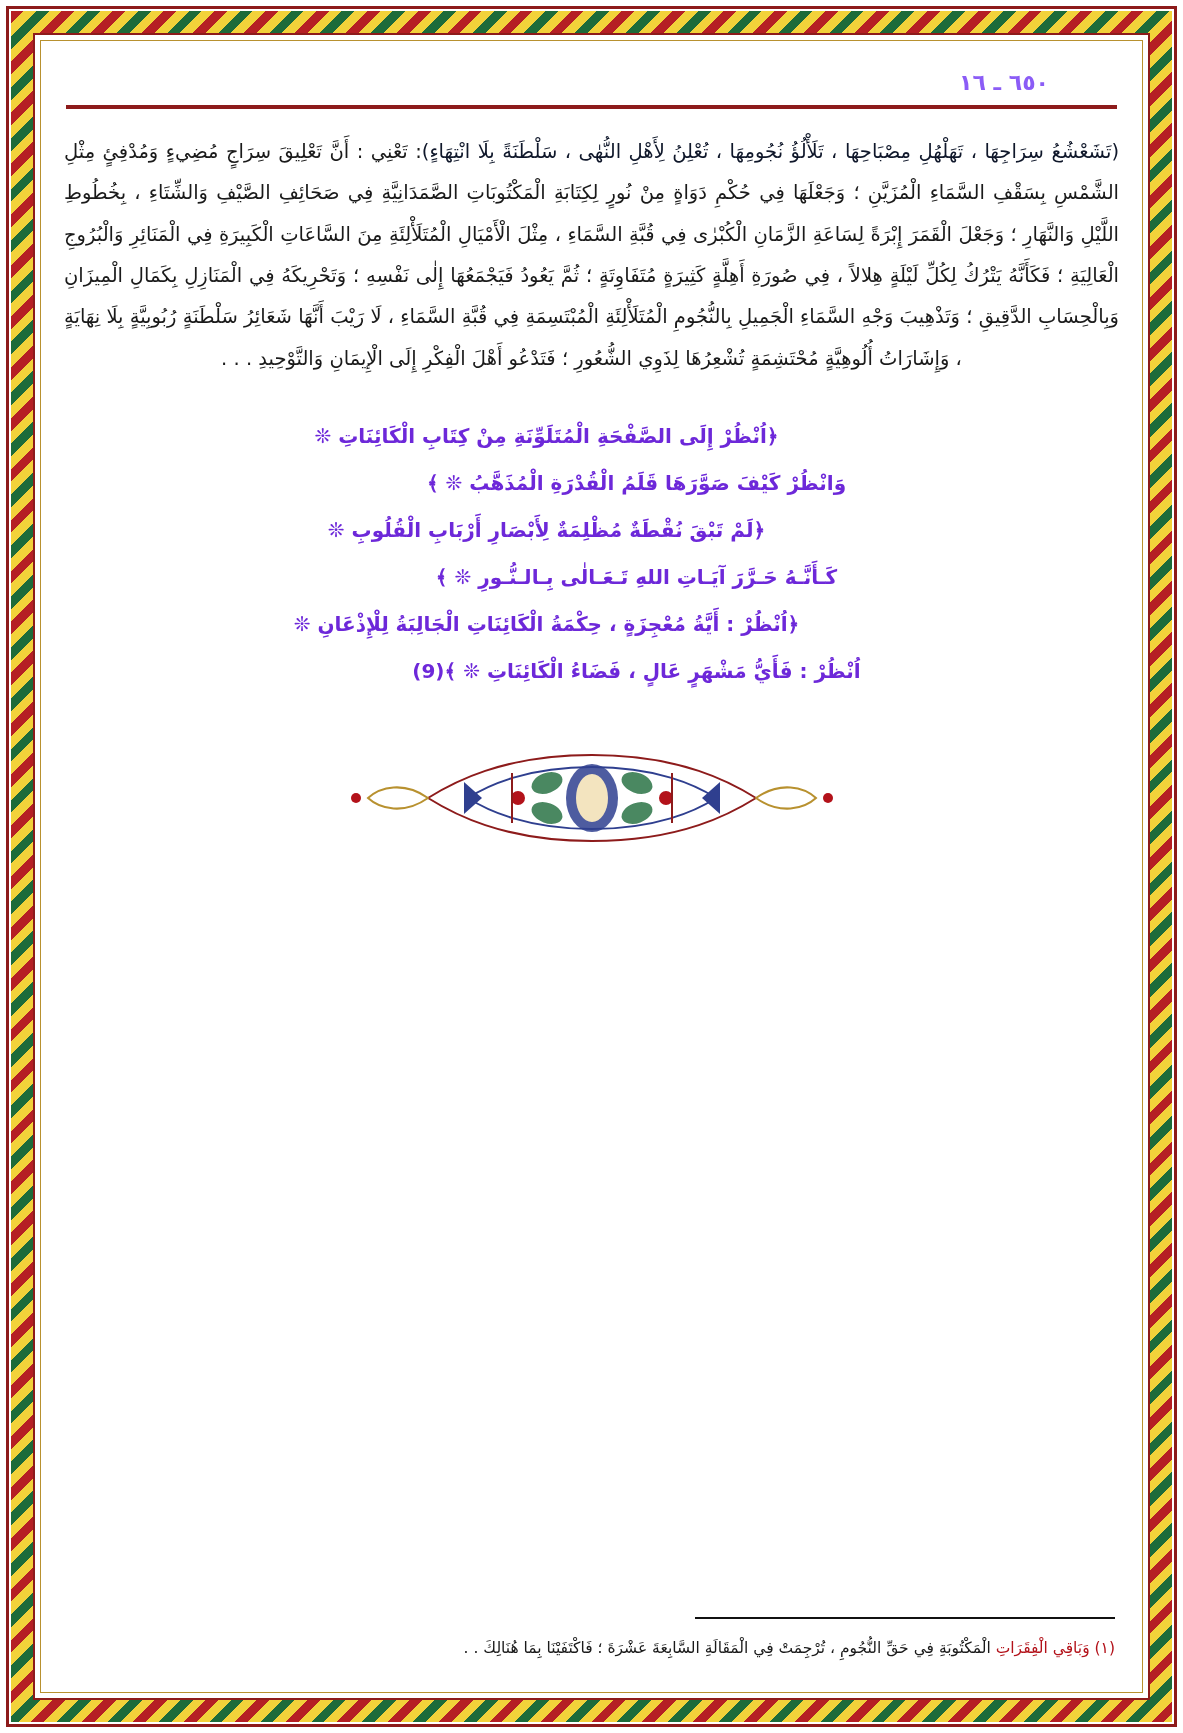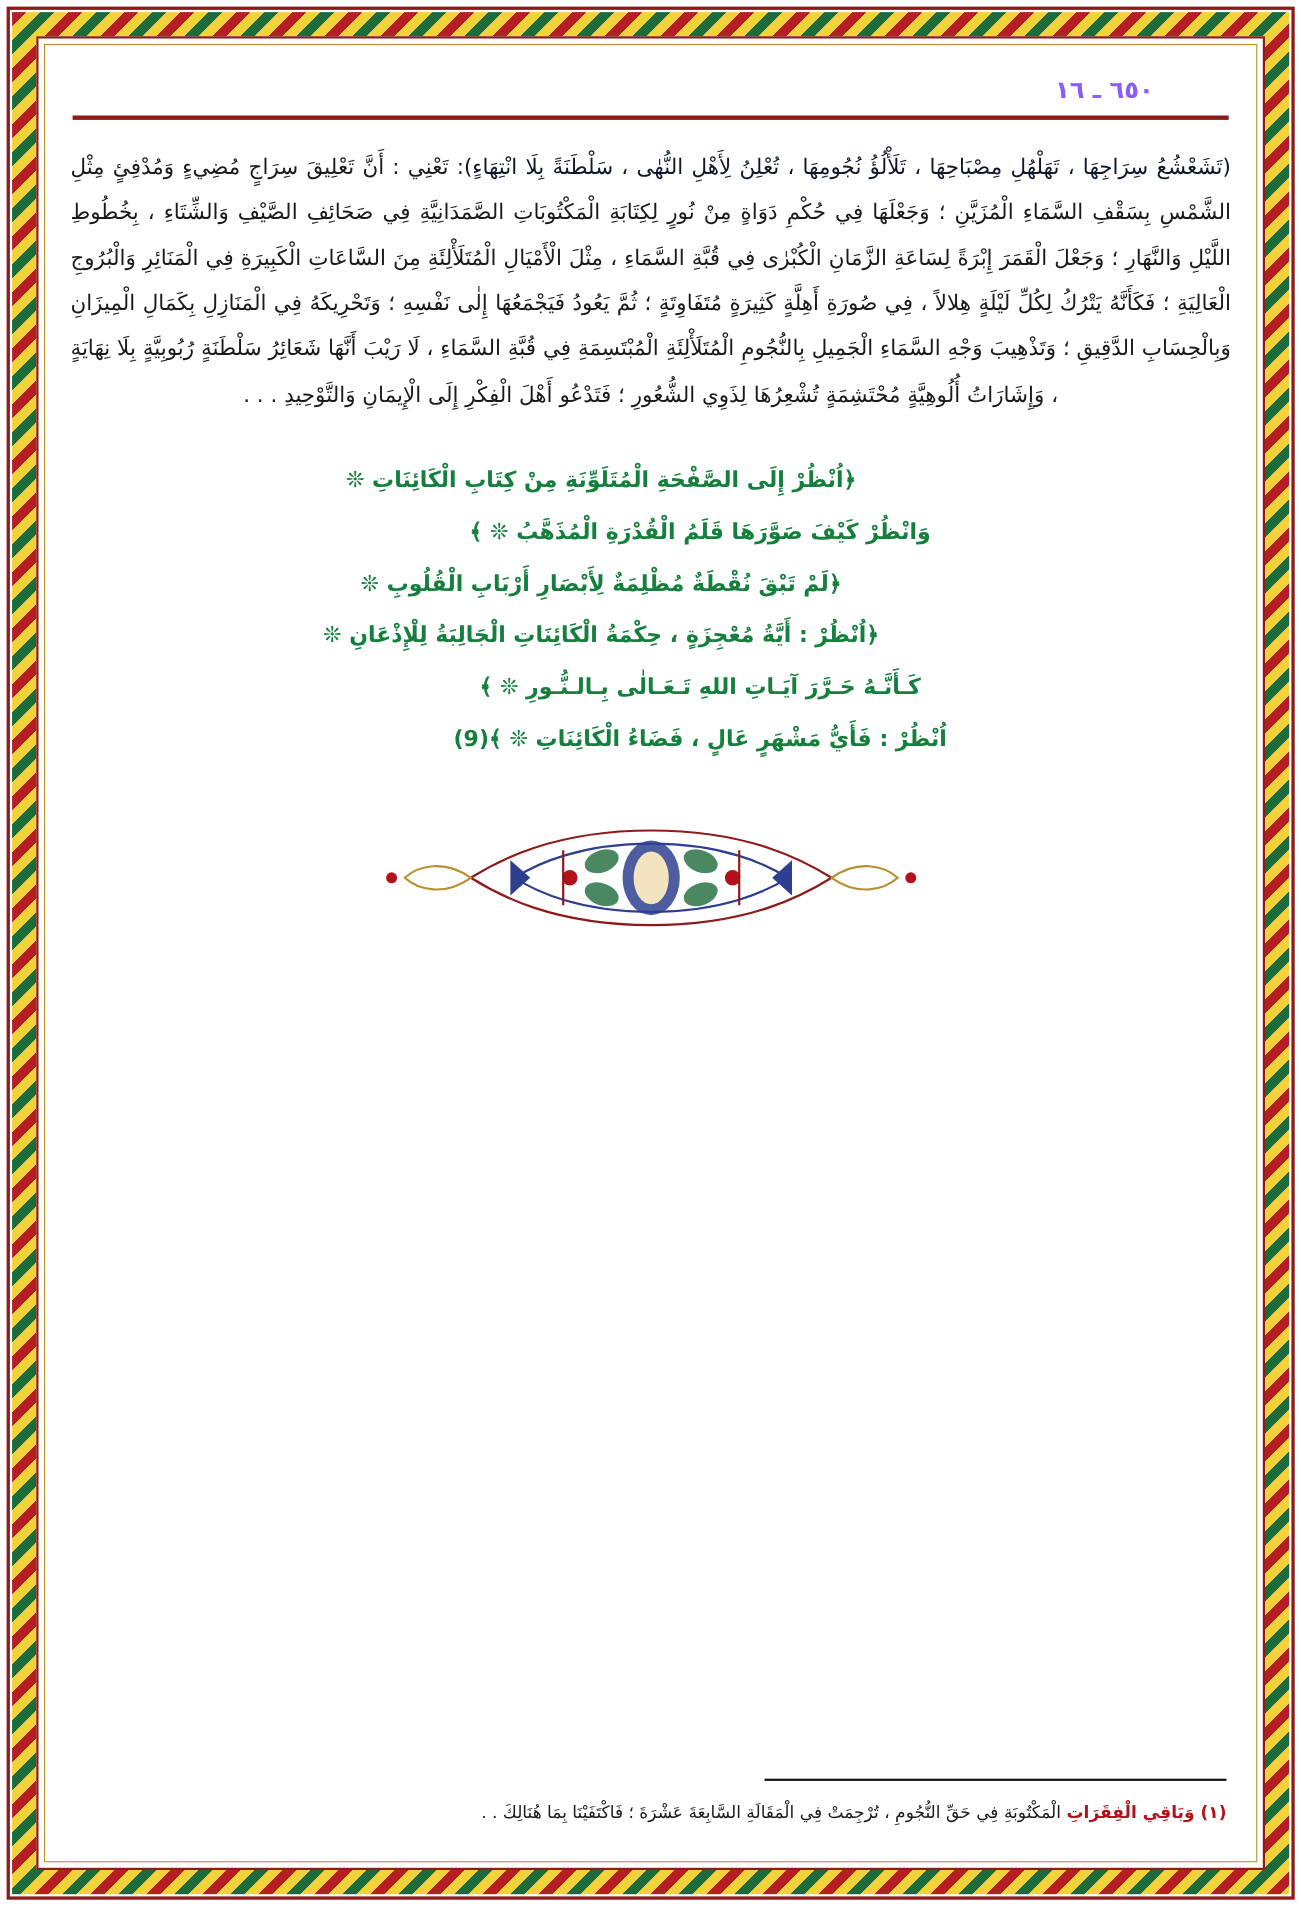--- a/index.html
+++ b/index.html
@@ -116,21 +116,21 @@
   }
   .lead {
     color: #0f172a;
     font-weight: normal;
   }
 
   
   .verses {
     margin-top: 34px;
     direction: rtl;
-    color: #15803d;
+    color: #6d28d9;
     font-size: 20px;
     font-weight: bold;
     line-height: 2.35;
   }
   .verse {
     text-align: center;
     white-space: nowrap;
   }
   .verse.indent-right { padding-right: 90px; }
   .verse.indent-left  { padding-left: 90px; }
@@ -156,21 +156,21 @@
     background: #111;
     margin: 0 0 14px auto;
   }
   .footnote {
     direction: rtl;
     text-align: justify;
     font-size: 15.5px;
     line-height: 1.95;
     color: #1a1a1a;
   }
-  .footnote .fn-red { color: #b3121a; font-weight: bold; }
+  .footnote .fn-red { color: #b3121a; font-weight: normal; }
   .footnote .fn-line2 { margin-top: 2px; }
 </style>
 </head>
 <body>
 
 <div class="page">
 
   <div class="border-outer"></div>
   <div class="border-band"></div>
   <div class="border-band-inner"></div>
@@ -185,22 +185,22 @@
     <div class="header-rule"></div>
 
     <div class="body-text">
       <p><span class="lead">(تَشَعْشُعُ سِرَاجِهَا ، تَهَلْهُلِ مِصْبَاحِهَا ، تَلَأْلُؤُ نُجُومِهَا ، تُعْلِنُ لِأَهْلِ النُّهٰى ، سَلْطَنَةً بِلَا انْتِهَاءٍ)</span><span>: تَعْنِي : أَنَّ تَعْلِيقَ سِرَاجٍ مُضِيءٍ وَمُدْفِئٍ مِثْلِ الشَّمْسِ بِسَقْفِ السَّمَاءِ الْمُزَيَّنِ ؛ وَجَعْلَهَا فِي حُكْمِ دَوَاةٍ مِنْ نُورٍ لِكِتَابَةِ الْمَكْتُوبَاتِ الصَّمَدَانِيَّةِ فِي صَحَائِفِ الصَّيْفِ وَالشِّتَاءِ ، بِخُطُوطِ اللَّيْلِ وَالنَّهَارِ ؛ وَجَعْلَ الْقَمَرَ إِبْرَةً لِسَاعَةِ الزَّمَانِ الْكُبْرٰى فِي قُبَّةِ السَّمَاءِ ، مِثْلَ الْأَمْيَالِ الْمُتَلَأْلِئَةِ مِنَ السَّاعَاتِ الْكَبِيرَةِ فِي الْمَنَائِرِ وَالْبُرُوجِ الْعَالِيَةِ ؛ فَكَأَنَّهُ يَتْرُكُ لِكُلِّ لَيْلَةٍ هِلالاً ، فِي صُورَةِ أَهِلَّةٍ كَثِيرَةٍ مُتَفَاوِتَةٍ ؛ ثُمَّ يَعُودُ فَيَجْمَعُهَا إِلٰى نَفْسِهِ ؛ وَتَحْرِيكَهُ فِي الْمَنَازِلِ بِكَمَالِ الْمِيزَانِ وَبِالْحِسَابِ الدَّقِيقِ ؛ وَتَذْهِيبَ وَجْهِ السَّمَاءِ الْجَمِيلِ بِالنُّجُومِ الْمُتَلَأْلِئَةِ الْمُبْتَسِمَةِ فِي قُبَّةِ السَّمَاءِ ، لَا رَيْبَ أَنَّهَا شَعَائِرُ سَلْطَنَةٍ رُبُوبِيَّةٍ بِلَا نِهَايَةٍ ، وَإِشَارَاتُ أُلُوهِيَّةٍ مُحْتَشِمَةٍ تُشْعِرُهَا لِذَوِي الشُّعُورِ ؛ فَتَدْعُو أَهْلَ الْفِكْرِ إِلَى الْإِيمَانِ وَالتَّوْحِيدِ . . .</span></p>
     </div>
 
     <div class="verses">
       <div class="verse indent-right">﴿اُنْظُرْ إِلَى الصَّفْحَةِ الْمُتَلَوِّنَةِ مِنْ كِتَابِ الْكَائِنَاتِ ❊</div>
       <div class="verse indent-left">وَانْظُرْ كَيْفَ صَوَّرَهَا قَلَمُ الْقُدْرَةِ الْمُذَهَّبُ ❊ ﴾</div>
       <div class="verse indent-right">﴿لَمْ تَبْقَ نُقْطَةٌ مُظْلِمَةٌ لِأَبْصَارِ أَرْبَابِ الْقُلُوبِ ❊</div>
+      <div class="verse indent-left">كَـأَنَّـهُ حَـرَّرَ آيَـاتِ اللهِ تَـعَـالٰى بِـالـنُّـورِ ❊ ﴾</div>
       <div class="verse indent-right">﴿اُنْظُرْ : أَيَّةُ مُعْجِزَةٍ ، حِكْمَةُ الْكَائِنَاتِ الْجَالِبَةُ لِلْإِذْعَانِ ❊</div>
-      <div class="verse indent-left">كَـأَنَّـهُ حَـرَّرَ آيَـاتِ اللهِ تَـعَـالٰى بِـالـنُّـورِ ❊ ﴾</div>
       <div class="verse indent-left">اُنْظُرْ : فَأَيُّ مَشْهَرٍ عَالٍ ، فَضَاءُ الْكَائِنَاتِ ❊ ﴾(9)</div>
     </div>
 
     <div class="ornament">
       <svg width="520" height="110" viewBox="0 0 520 110">
         <g fill="none" stroke="#8d1b1b" stroke-width="2">
           <path d="M260 12 C170 12 120 40 96 55 C120 70 170 98 260 98 C350 98 400 70 424 55 C400 40 350 12 260 12 Z"></path>
           <path d="M260 24 C196 24 156 42 136 55 C156 68 196 86 260 86 C324 86 364 68 384 55 C364 42 324 24 260 24 Z" stroke="#2f3f8f"></path>
         </g>
         <g fill="#2f3f8f" opacity="0.85">

